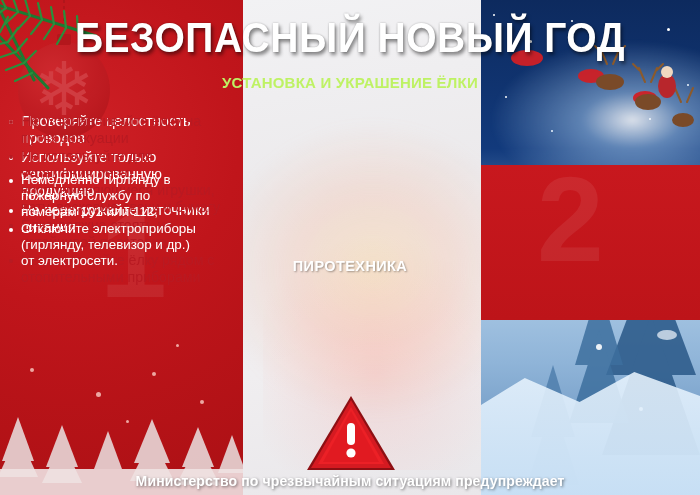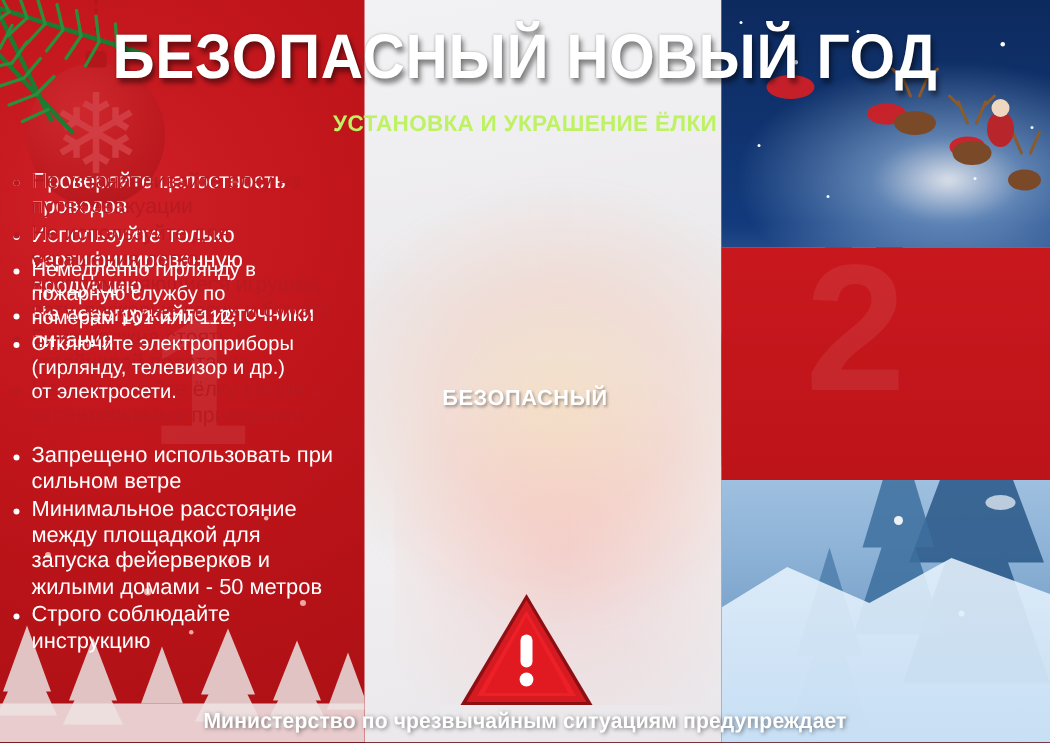--- a/index.html
+++ b/index.html
@@ -273,26 +273,21 @@
   </div>
 
   <div id="title">БЕЗОПАСНЫЙ НОВЫЙ ГОД</div>
 
   <ul class="bullets" id="list-electro">
     <li>Проверяйте целостность проводов</li>
     <li>Используйте только сертифицированную продукцию</li>
     <li>Не перегружайте источники питания</li>
   </ul>
 
-  <div class="col-head" id="head-pyro">БЕЗОПАСНЫЙ</div>
-  <ul class="bullets" id="list-pyro">
-    <li>Запрещено использовать при сильном ветре</li>
-    <li>Минимальное расстояние между площадкой для запуска фейерверков и жилыми домами - 50 метров</li>
-    <li>Строго соблюдайте инструкцию</li>
-  </ul>
+  <div class="col-head" id="head-pyro">ПИРОТЕХНИКА</div>
 
   <div class="col-head" id="head-tree">УСТАНОВКА И УКРАШЕНИЕ ЁЛКИ</div>
   <ul class="bullets" id="list-tree">
     <li>Не устанавливайте ёлку на путях эвакуации</li>
     <li>Не используйте для украшения легко воспламеняющиеся игрушки, вату, восковые свечи и бумагу</li>
     <li>Ёлка должна стоять на устойчивой подставке</li>
     <li>Не размещайте ёлку рядом с отопительными приборами</li>
   </ul>
 
   <svg id="warn" viewBox="0 0 92 80">

